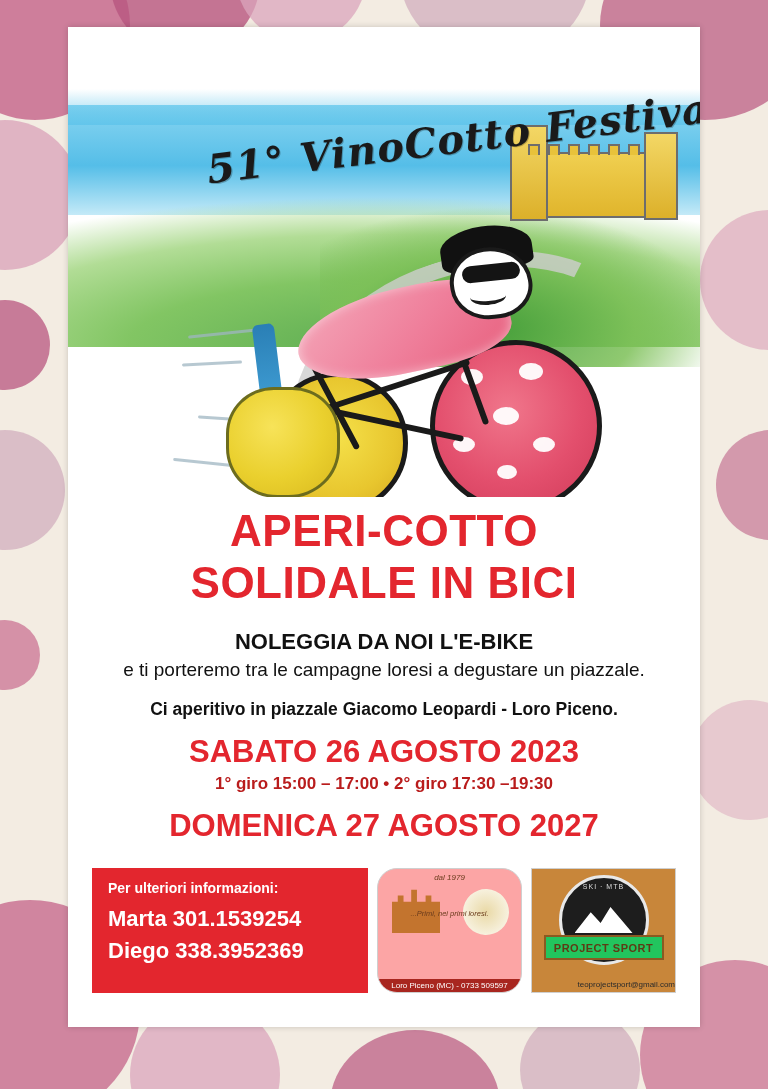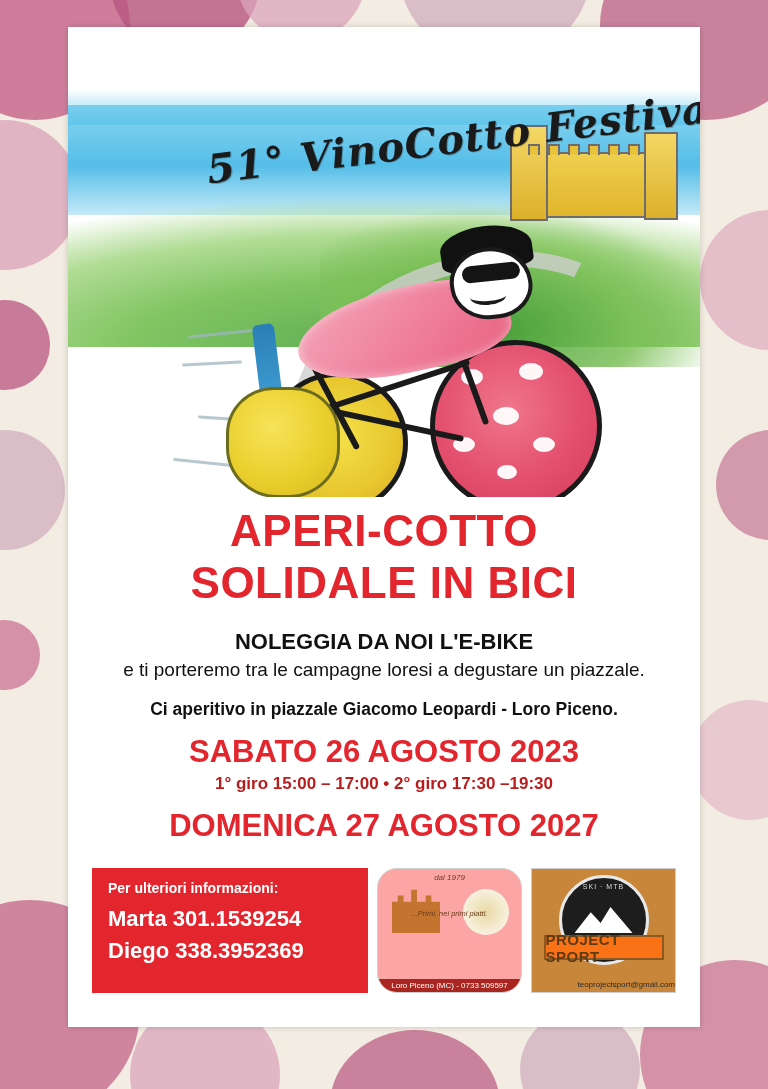--- a/index.html
+++ b/index.html
@@ -359,24 +359,24 @@
   }
   #ps-mountain {
     position: absolute; left: 50%; top: 38px; transform: translateX(-50%);
     width: 58px; height: 26px;
     background: #fff;
     clip-path: polygon(0% 100%, 28% 20%, 45% 62%, 62% 0%, 100% 100%);
   }
   #ps-band {
     position: absolute; left: 50%; top: 66px; transform: translateX(-50%);
     width: 116px; height: 21px;
-    background: #f97316;
+    background: #22c55e;
     border: 2px solid #8a5a22;
     display: flex; align-items: center; justify-content: center;
-    font-size: 15px; font-weight: bold; color: #5d3b14; letter-spacing: .5px;
+    font-size: 11px; font-weight: bold; color: #5d3b14; letter-spacing: .5px;
   }
   #ps-top {
     position: absolute; left: 50%; top: 14px; transform: translateX(-50%);
     font-size: 7px; color: #ddd; letter-spacing: 1px;
   }
   #ps-mail {
     position: absolute; bottom: 3px; left: 0; right: 0;
     text-align: right; font-size: 8px; color: #2b2b2b;
   }
 </style>
@@ -472,21 +472,21 @@
     <div id="contact-box">
       <div class="c-title">Per ulteriori informazioni:</div>
       <div class="c-line">Marta 301.1539254</div>
       <div class="c-line">Diego 338.3952369</div>
     </div>
 
     <div class="logo-box" id="logo-miconi">
       <div id="miconi-top">dal 1979</div>
       <div id="miconi-castle"></div>
       <div id="miconi-wheat"></div>
-      <div id="miconi-sub">...Primi, nei primi piatti.</div>
+      <div id="miconi-sub">...Primi, nei primi loresi.</div>
       <div id="miconi-foot">Loro Piceno (MC) - 0733 509597</div>
     </div>
 
     <div class="logo-box" id="logo-project">
       <div id="ps-circle"></div>
       <div id="ps-top">SKI · MTB</div>
       <div id="ps-mountain"></div>
       <div id="ps-band">PROJECT SPORT</div>
       <div id="ps-mail">teoprojectsport@gmail.com</div>
     </div>

